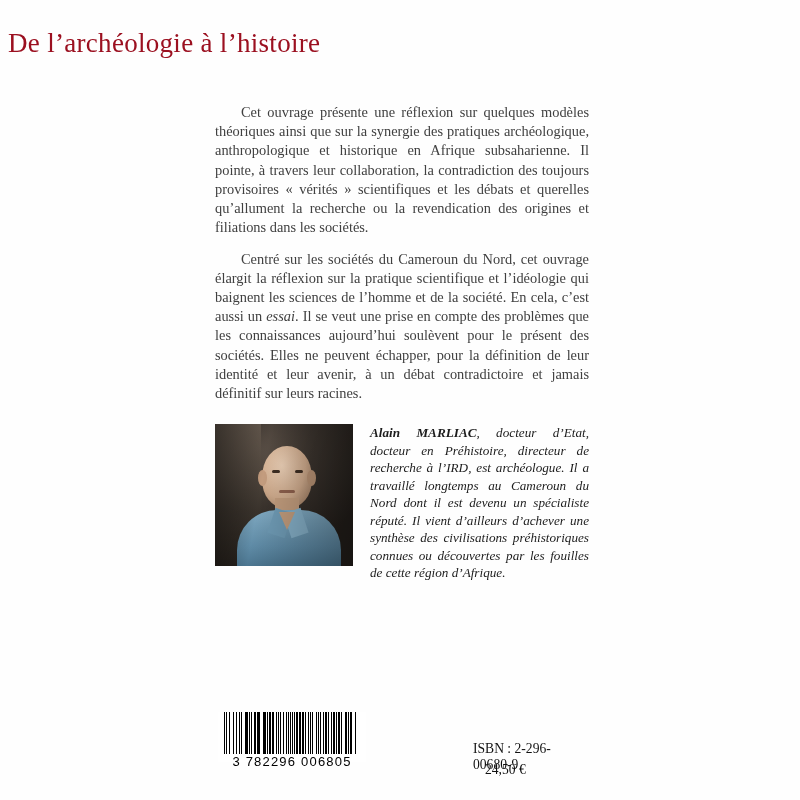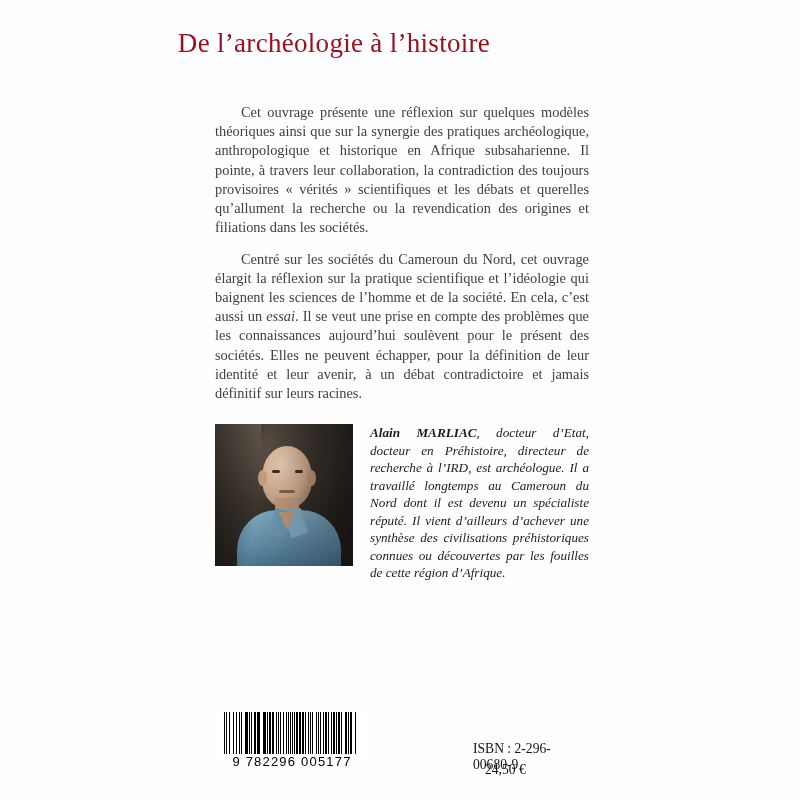--- a/index.html
+++ b/index.html
@@ -18,24 +18,23 @@
   .page {
     position: absolute;
     left: 0;
     top: 0;
     width: 800px;
     height: 800px;
     background: #fefefe;
   }
   .title {
     position: absolute;
-    left: 16px;
+    left: 8px;
     top: 28px;
     width: 636px;
-    text-align: center;
     font-size: 27px;
     color: #9b1020;
     font-family: "Liberation Serif", serif;
     letter-spacing: 0.3px;
   }
   .blurb {
     position: absolute;
     left: 215px;
     top: 103px;
     width: 374px;
@@ -296,19 +295,19 @@
           <i style="left: 107px; width: 1px;"></i>
           <i style="left: 109px; width: 2px;"></i>
           <i style="left: 112px; width: 1px;"></i>
           <i style="left: 114px; width: 2px;"></i>
           <i style="left: 117px; width: 1px;"></i>
           <i style="left: 121px; width: 2px;"></i>
           <i style="left: 124px; width: 1px;"></i>
           <i style="left: 126px; width: 2px;"></i>
           <i style="left: 131px; width: 1px;"></i>
         </div>
-      <div class="barcode-digits">9 782296 005177</div>
+      <div class="barcode-digits">3 782296 006805</div>
     </div>
     <div class="isbn">ISBN : 2-296-00680-9</div>
     <div class="price">24,50 €</div>
   </div>
 
 </div>
 
 </body></html>

